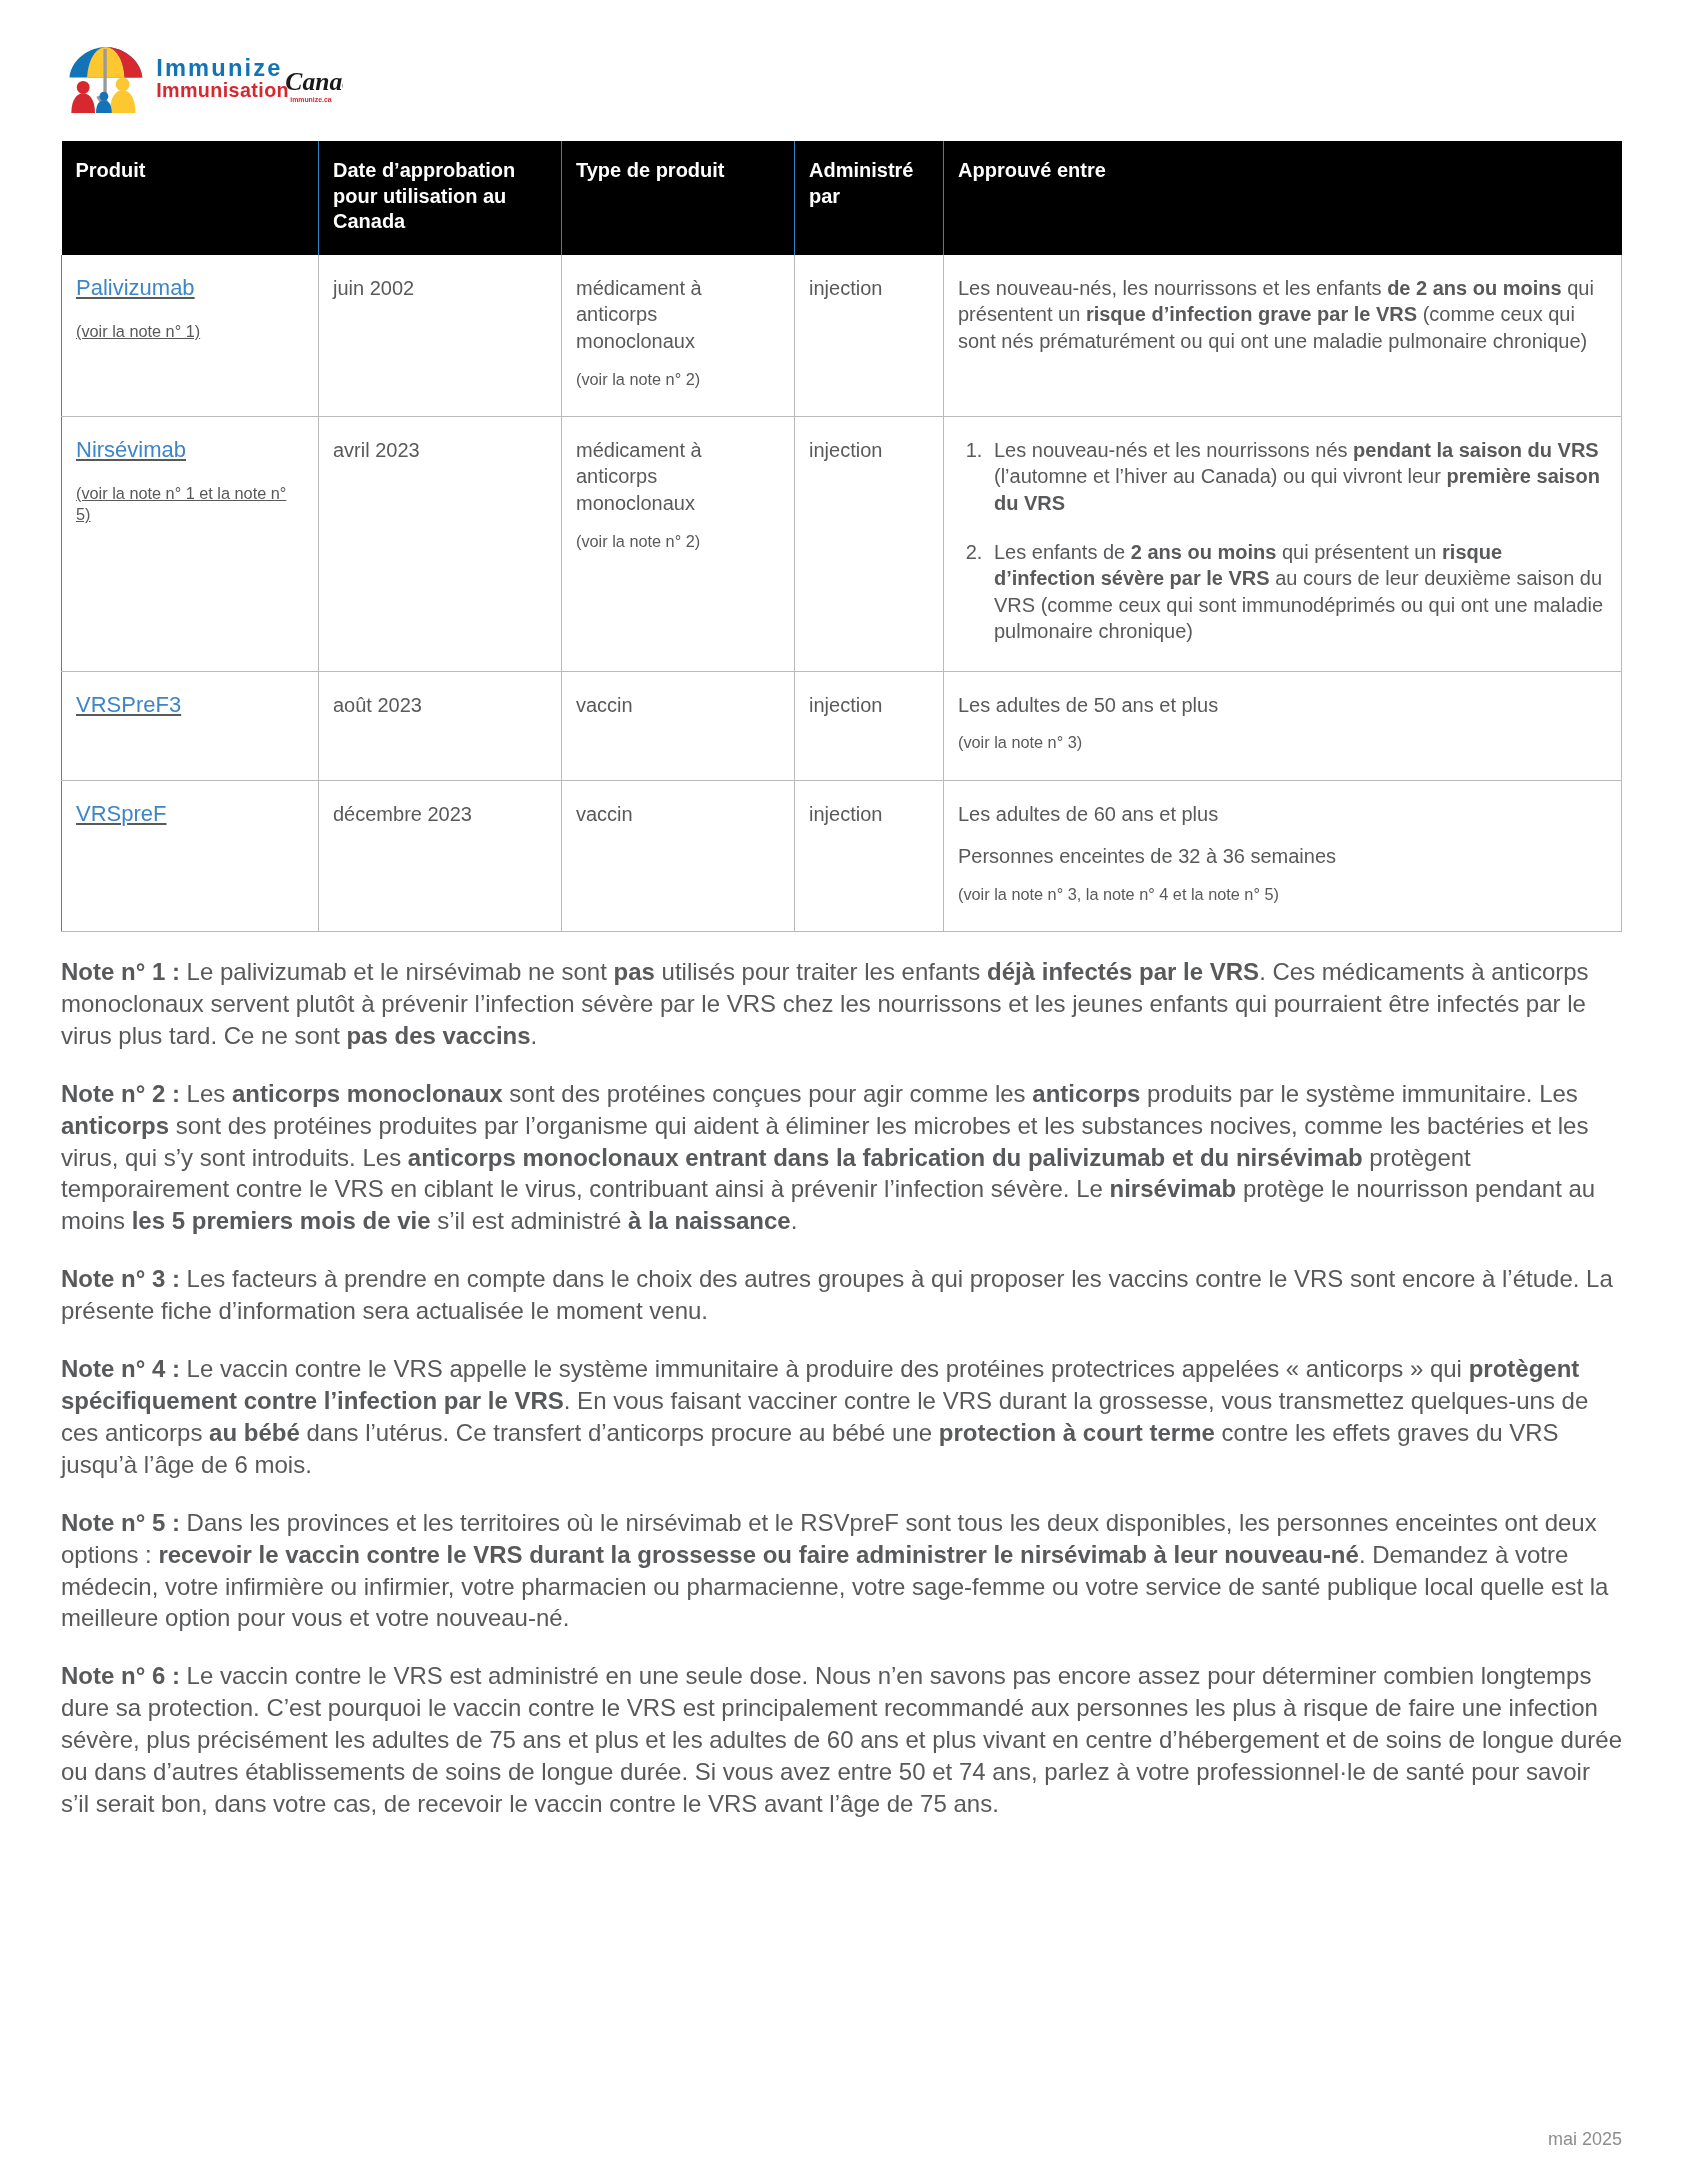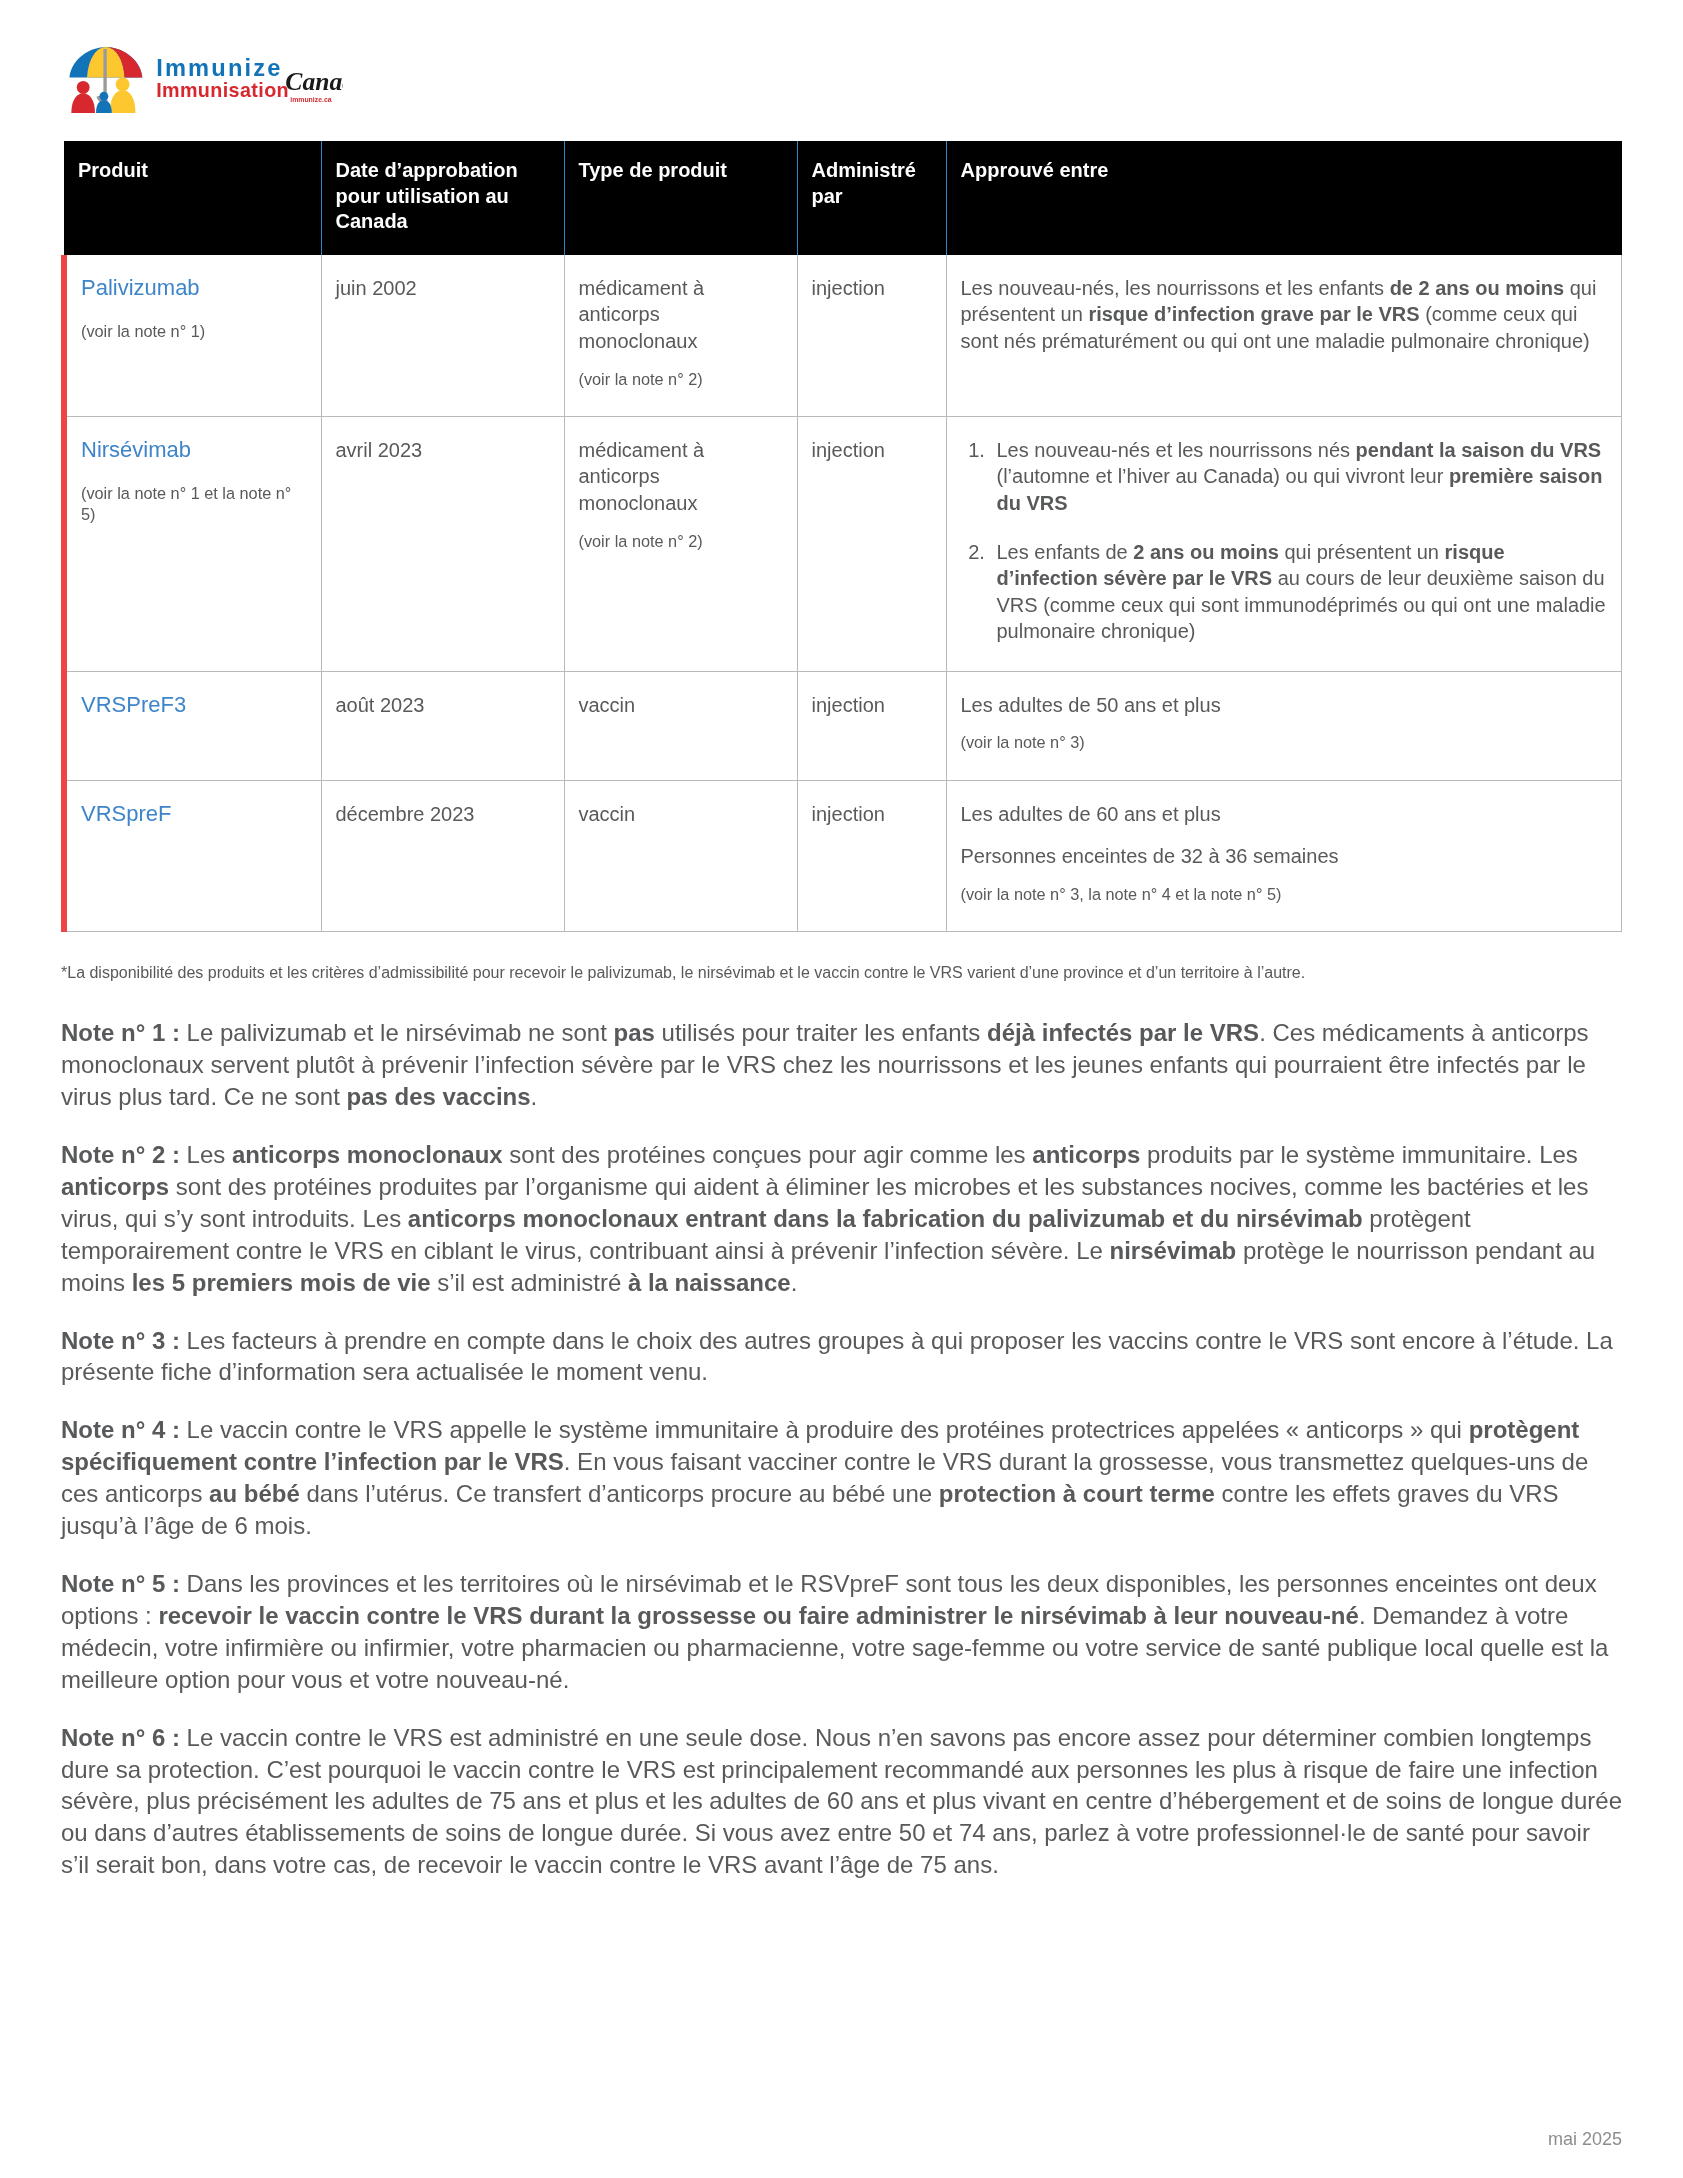--- a/index.html
+++ b/index.html
@@ -70,21 +70,21 @@
   table.products td {
     border: 1px solid #b9b9b9;
     border-top: none;
     vertical-align: top;
     padding: 20px 14px 26px 14px;
     font-size: 20px;
     line-height: 1.33;
     color: #58595b;
   }
   table.products tbody tr:first-child td { border-top: none; }
-  table.products tbody tr td:first-child { border-left: 6px solid #ef4444; }
+  table.products tbody tr td:first-child { border-left: 1px solid #ef4444; text-decoration: underline; }
   .col-produit { width: 257px; }
   .col-date    { width: 243px; }
   .col-type    { width: 233px; }
   .col-admin   { width: 149px; }
   .col-appr    { width: auto; }
 
   .product-name {
     color: #3d85c8;
     font-size: 22px;
     line-height: 1.2;
@@ -265,21 +265,20 @@
         <td class="approved-text">
           <span class="appr-line">Les adultes de 60 ans et plus</span>
           <span class="appr-line">Personnes enceintes de 32 à 36 semaines</span>
           <span class="cell-sub">(voir la note n° 3, la note n° 4 et la note n° 5)</span>
         </td>
       </tr>
 
     </tbody>
   </table>
 
-  <p class="star-note">*La disponibilité des produits et les critères d’admissibilité pour recevoir le palivizumab, le nirsévimab et le vaccin contre le VRS varient d’une province et d’un territoire à l’autre.</p>
 
   <div class="notes">
     <p class="note">
       <span class="note-label">Note n° 1 :</span><span> Le palivizumab et le nirsévimab ne sont <b>pas</b> utilisés pour traiter les enfants <b>déjà infectés par le VRS</b>. Ces médicaments à anticorps monoclonaux servent plutôt à prévenir l’infection sévère par le VRS chez les nourrissons et les jeunes enfants qui pourraient être infectés par le virus plus tard. Ce ne sont <b>pas des vaccins</b>.</span>
     </p>
     <p class="note">
       <span class="note-label">Note n° 2 :</span><span> Les <b>anticorps monoclonaux</b> sont des protéines conçues pour agir comme les <b>anticorps</b> produits par le système immunitaire. Les <b>anticorps</b> sont des protéines produites par l’organisme qui aident à éliminer les microbes et les substances nocives, comme les bactéries et les virus, qui s’y sont introduits. Les <b>anticorps monoclonaux entrant dans la fabrication du palivizumab et du nirsévimab</b> protègent temporairement contre le VRS en ciblant le virus, contribuant ainsi à prévenir l’infection sévère. Le <b>nirsévimab</b> protège le nourrisson pendant au moins <b>les 5 premiers mois de vie</b> s’il est administré <b>à la naissance</b>.</span>
     </p>
     <p class="note">
       <span class="note-label">Note n° 3 :</span><span> Les facteurs à prendre en compte dans le choix des autres groupes à qui proposer les vaccins contre le VRS sont encore à l’étude. La présente fiche d’information sera actualisée le moment venu.</span>

